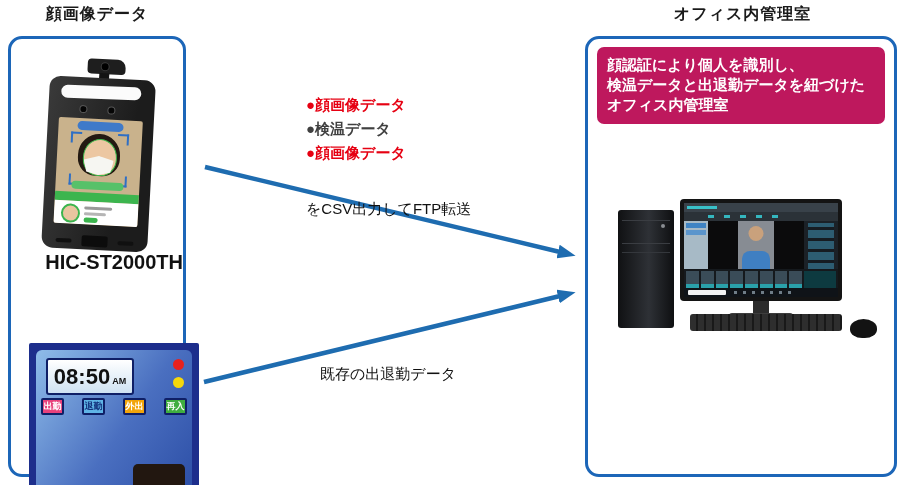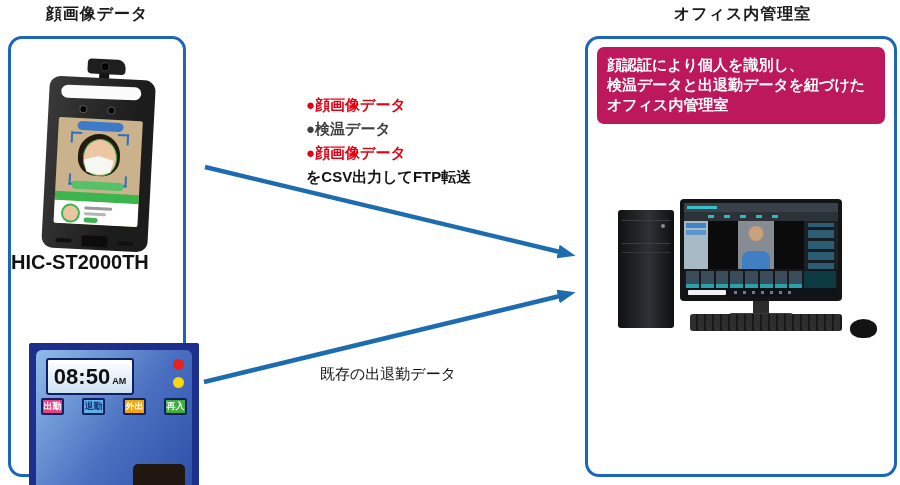--- a/index.html
+++ b/index.html
@@ -41,21 +41,21 @@
   .kcard{position:absolute;top:83px;left:0;width:100%;height:23px;background:#ffffff;}
   .kavatar{position:absolute;top:3px;left:7px;width:15px;height:15px;border-radius:50%;background:#e9c5a0;border:2px solid #3cb54e;}
   .kline{position:absolute;left:30px;height:3px;background:#9a9a9a;border-radius:2px;}
   .kline.n1{top:5px;width:28px;}
   .kline.n2{top:11px;width:22px;background:#b5b5b5;}
   .kpill{position:absolute;top:16px;left:30px;width:14px;height:5px;background:#3cb54e;border-radius:3px;}
   .kport{position:absolute;bottom:3px;left:40px;width:26px;height:11px;background:#0c0c0c;border-radius:2px;}
   .kslot{position:absolute;bottom:6px;width:16px;height:4px;background:#101010;border-radius:2px;}
   .kslot.s1{left:14px;}.kslot.s2{right:14px;}
 
-  .device-model{position:absolute;left:0;top:212px;width:100%;text-align:left;font-size:20px;font-weight:800;letter-spacing:0;color:#111;}
+  .device-model{position:absolute;left:0;top:212px;width:100%;text-align:right;font-size:20px;font-weight:800;letter-spacing:0;color:#111;}
 
   
   .timeclock{position:absolute;left:18px;top:304px;width:138px;height:128px;background:#1d2e8c;border-radius:2px;padding:16px;}
   .tc-inner{position:absolute;top:7px;left:7px;right:7px;bottom:7px;border-radius:6px;
             background:linear-gradient(125deg,#8fbde9,#4a6fc0 55%,#2c4ea6);}
   .tc-lcd{position:absolute;top:8px;left:10px;width:84px;height:33px;border:2px solid #0f1f66;border-radius:3px;
           background:linear-gradient(#ffffff,#cfe2f2);display:flex;align-items:center;justify-content:center;}
   .tc-time{font-size:22px;font-weight:800;color:#111;letter-spacing:0;}
   .tc-am{font-size:9px;font-weight:800;color:#111;margin-left:2px;margin-top:8px;}
   .led{position:absolute;width:11px;height:11px;border-radius:50%;}
@@ -110,21 +110,21 @@
   .stand-neck{position:absolute;left:143px;top:104px;width:16px;height:13px;background:#2c2c2c;}
   .stand-base{position:absolute;left:119px;top:116px;width:64px;height:6px;background:#3d3d3d;border-radius:3px;}
   .keyboard{position:absolute;left:80px;top:117px;width:152px;height:17px;background:#1a1a1a;border-radius:3px;
          background-image:repeating-linear-gradient(90deg,#2e2e2e 0 6px,#191919 6px 8px);}
   .mouse{position:absolute;left:240px;top:122px;width:27px;height:19px;border-radius:50% 50% 45% 45%;background:#131313;}
   .pc-label{position:absolute;left:0;top:312px;width:100%;text-align:center;font-size:17px;color:#222;}
 
   
   .bullets{position:absolute;left:306px;top:93px;}
   .bullet-line{font-size:15px;font-weight:700;line-height:24px;color:#e60012;white-space:nowrap;}
-  .csv-line{font-size:15px;font-weight:700;line-height:24px;color:#111;white-space:nowrap;}
+  .csv-line{font-size:15px;font-weight:400;line-height:24px;color:#111;white-space:nowrap;margin-top:32px;}
   .existing-line{position:absolute;left:320px;top:365px;font-size:15px;color:#111;white-space:nowrap;}
 
   .arrow-layer{position:absolute;left:0;top:0;width:900px;height:485px;pointer-events:none;}
 </style>
 </head>
 <body>
 
 <div class="canvas">
 
   <div class="zone-title left">顔画像データ</div>

